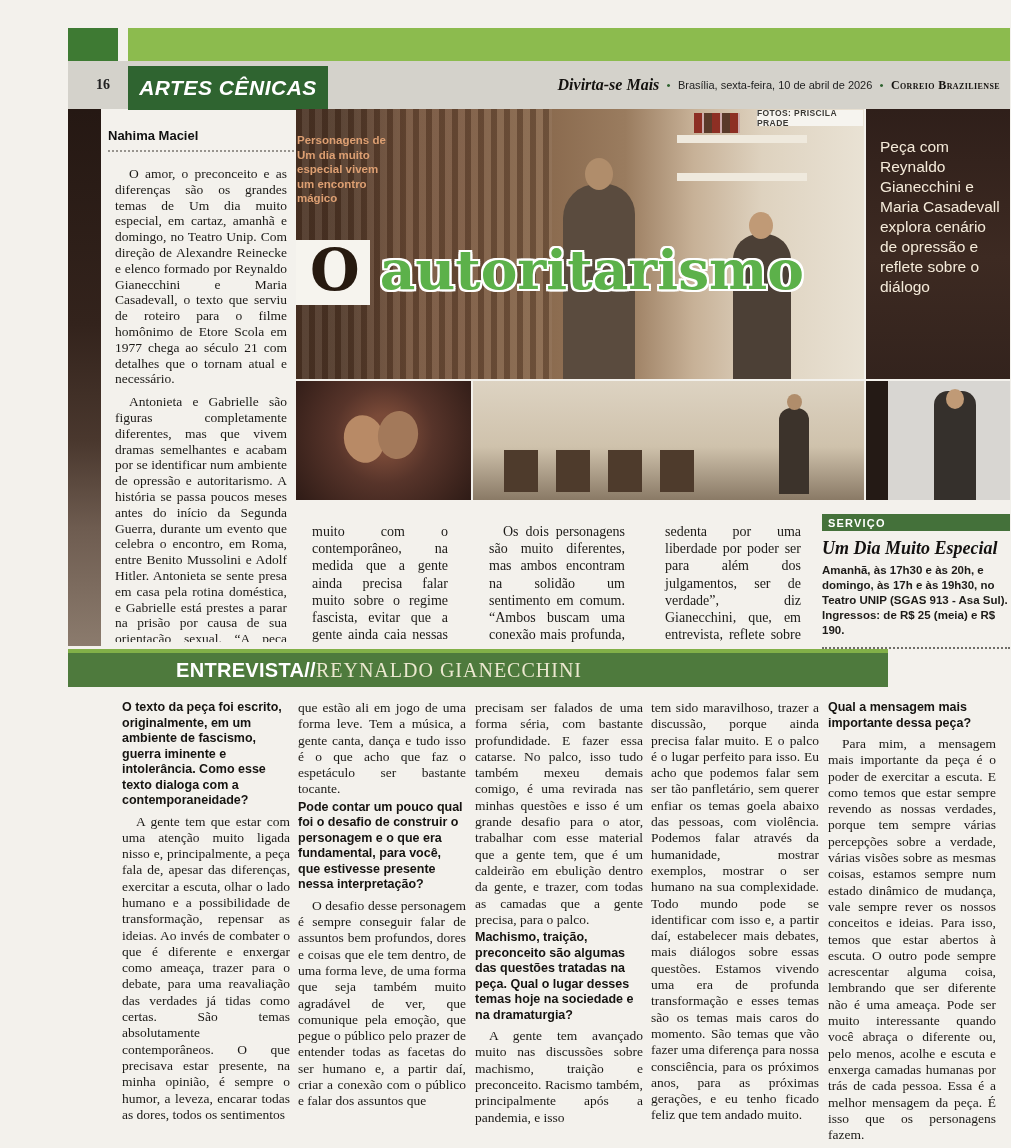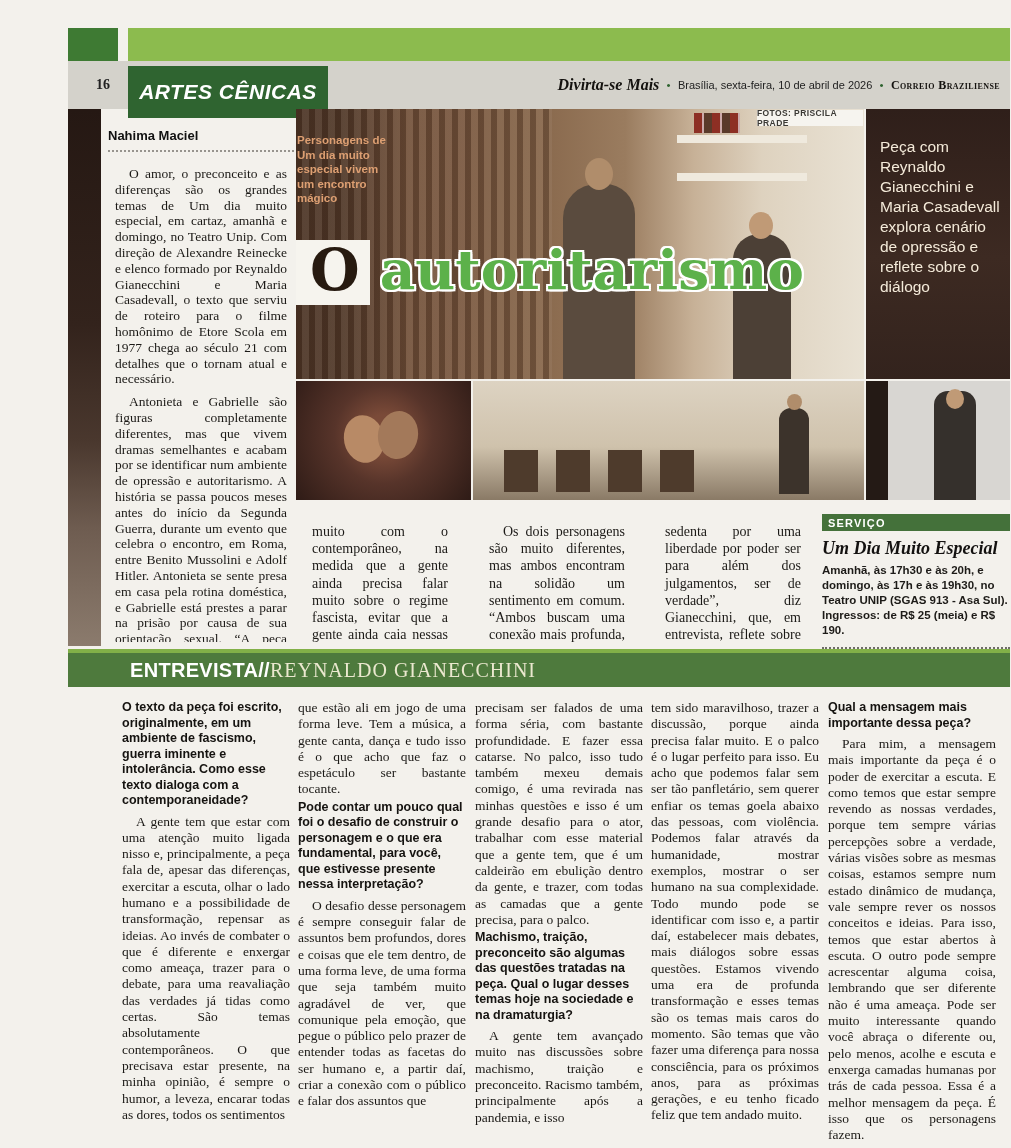--- a/index.html
+++ b/index.html
@@ -10,21 +10,21 @@
   }
 
   
   .topbar-dark  { position:absolute; left:68px;  top:28px; width:50px;  height:33px; background:#3e7a33; }
   .topbar-green { position:absolute; left:128px; top:28px; width:882px; height:33px; background:#8cbb4e; }
 
   
   .grayband { position:absolute; left:68px; top:61px; width:942px; height:48px; background:#d4d2cb; }
   .pagenum  { position:absolute; left:28px; top:16px; font:bold 14px "Liberation Serif", serif; color:#222; }
   .section-box {
-    position:absolute; left:60px; top:5px; width:200px; height:52px; background:#2f6430;
+    position:absolute; left:60px; top:5px; width:200px; height:44px; background:#2f6430;
     display:flex; align-items:center; justify-content:center;
     font:italic bold 21px "Liberation Sans", sans-serif; color:#fff; letter-spacing:.5px;
   }
   .masthead-line { position:absolute; right:10px; top:0; height:48px; display:flex; align-items:center; gap:7px; }
   .masthead  { font:italic bold 16px "Liberation Serif", serif; color:#14120f; }
   .hdr-dot   { color:#2f6430; font-size:13px; line-height:1; }
   .dateline  { font:11px "Liberation Sans", sans-serif; color:#222; }
   .paper     { font:bold 12px "Liberation Serif", serif; font-variant:small-caps; letter-spacing:.4px; color:#14120f; }
 
   
@@ -93,22 +93,22 @@
 
   
   .servico { position:absolute; left:822px; top:514px; width:188px; }
   .servico-bar { background:#44713a; color:#fff; height:17px; display:flex; align-items:center;
     font:bold 11px "Liberation Sans", sans-serif; letter-spacing:1.2px; padding:0 6px; }
   .servico-title { margin:7px 0 4px 0; font:italic bold 18px "Liberation Serif", serif; color:#131110; }
   .servico-details { font:bold 11.5px/15px "Liberation Sans", sans-serif; color:#1d1b18; }
   .servico-dots { margin-top:9px; border-bottom:2px dotted #6f6d68; height:0; }
 
   
-  .interview-bar { position:absolute; left:68px; top:649px; width:942px; height:38px; box-sizing:border-box;
-    background:#4e7a3d; border-top:4px solid #82b048; display:flex; align-items:center; }
+  .interview-bar { position:absolute; left:68px; top:649px; width:820px; height:38px; box-sizing:border-box;
+    background:#4e7a3d; border-top:4px solid #82b048; display:flex; align-items:center;padding-left:46px; }
   .iv-label   { margin-left:62px; font:bold 20px "Liberation Sans", sans-serif; color:#fff; letter-spacing:.3px; }
   .iv-subject { font:20px "Liberation Serif", serif; color:#ebe8cf; letter-spacing:1px; }
 
   
   .ivcol { position:absolute; top:700px; width:168px; }
   .ivc1 { left:122px; } .ivc2 { left:298px; } .ivc3 { left:475px; } .ivc4 { left:651px; } .ivc5 { left:828px; }
   .q { margin:2px 0 5px 0; font:bold 12.5px/15.5px "Liberation Sans", sans-serif; color:#151310; }
   .q.first { margin-top:0; }
   .a { margin:0; font:13.5px/16.3px "Liberation Serif", serif; text-align:justify; text-indent:14px; }
   .a.cont { text-indent:0; }

